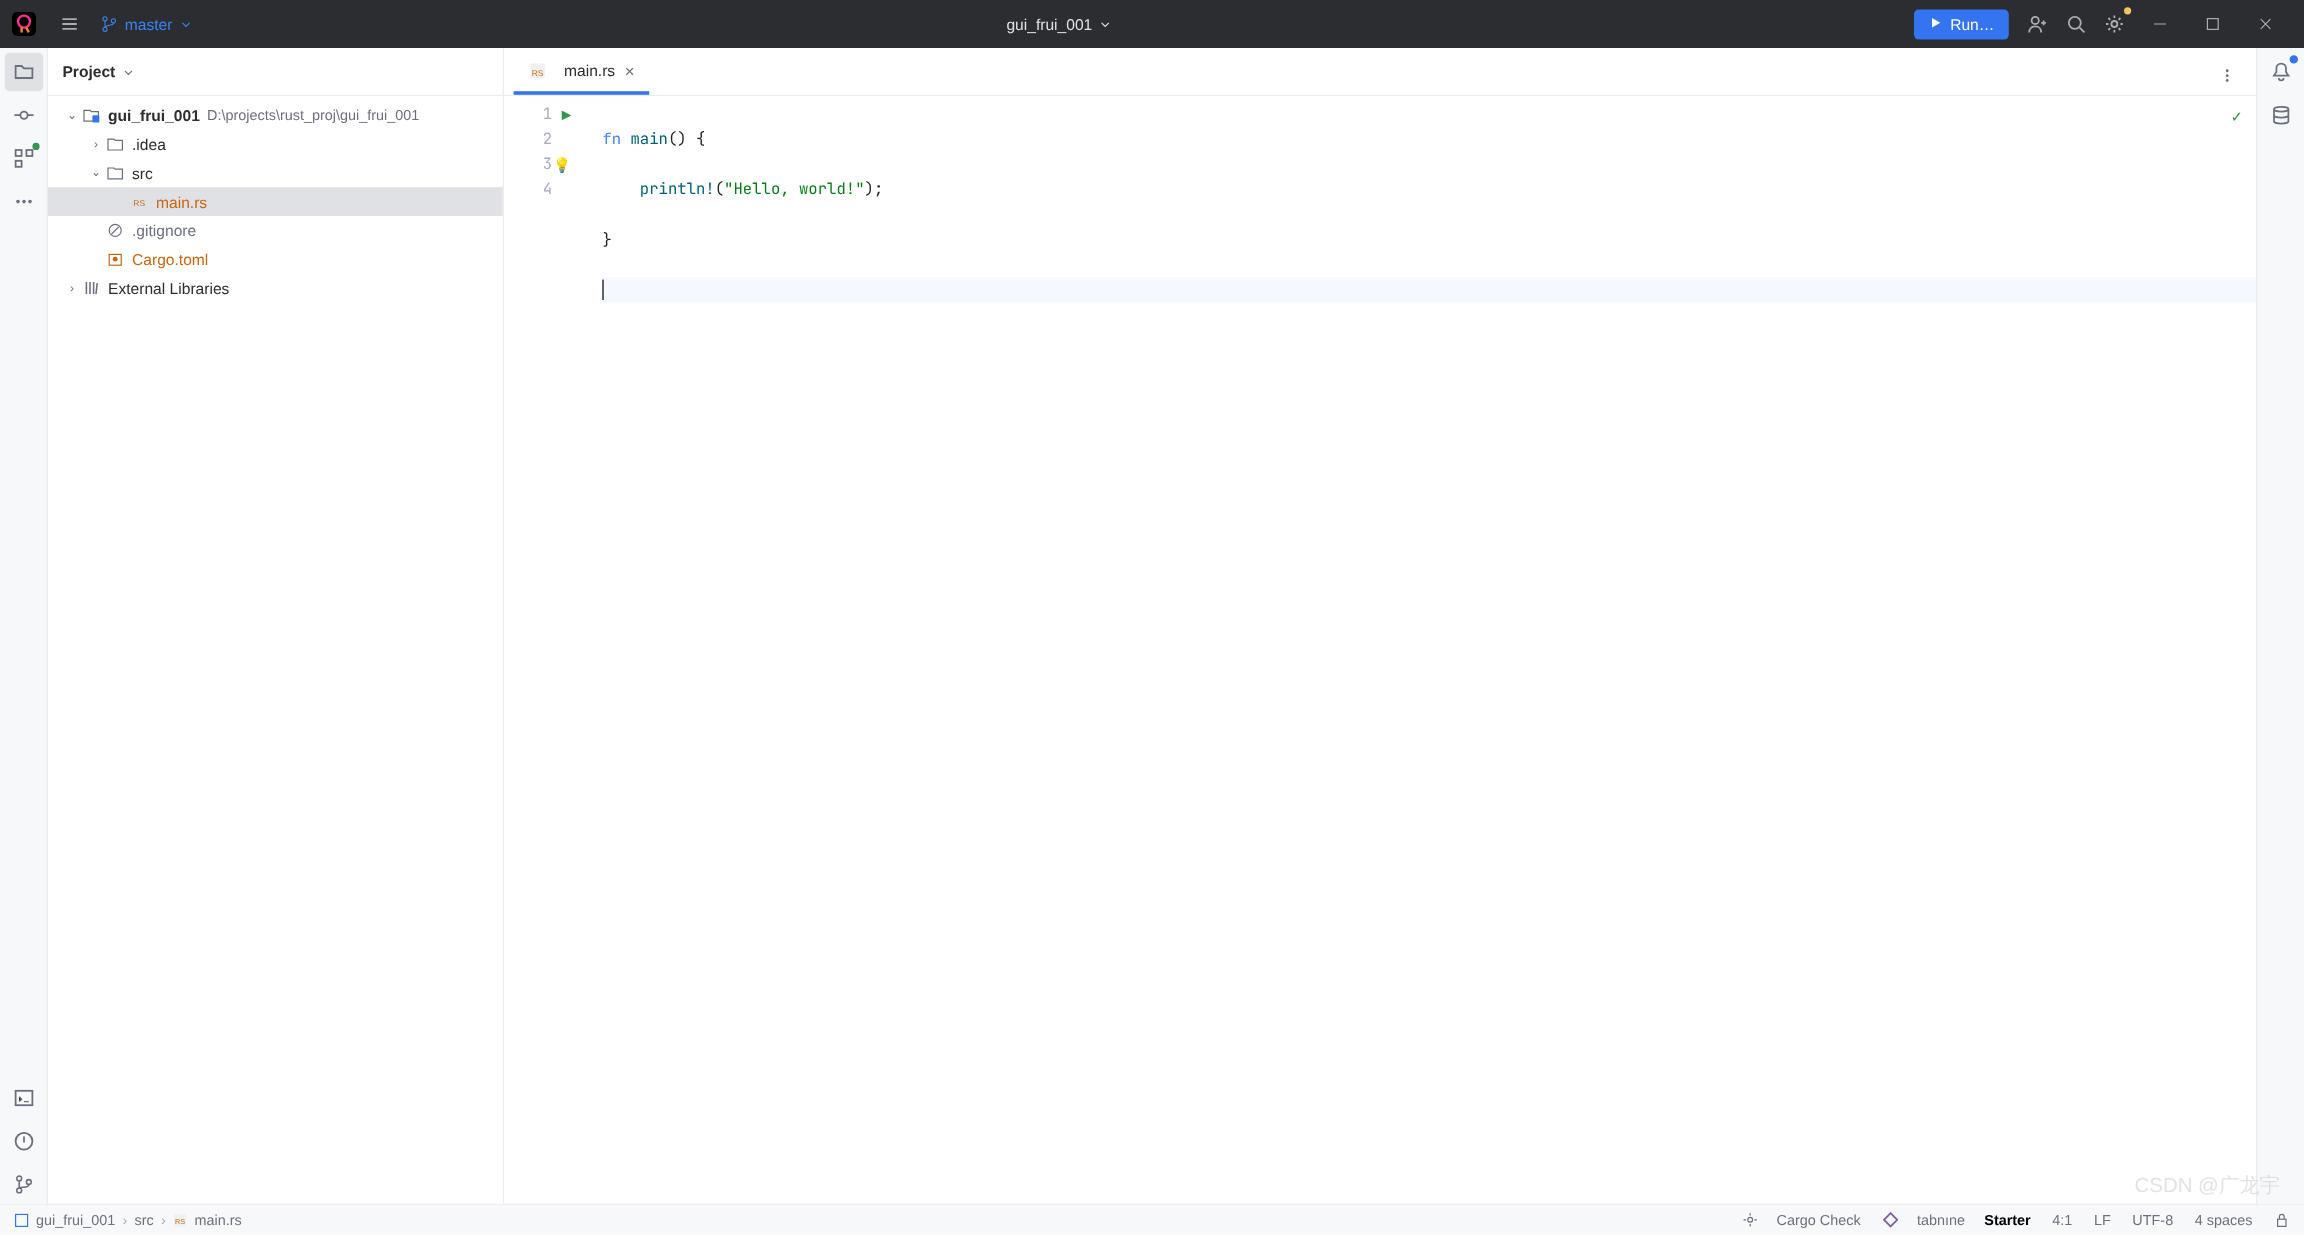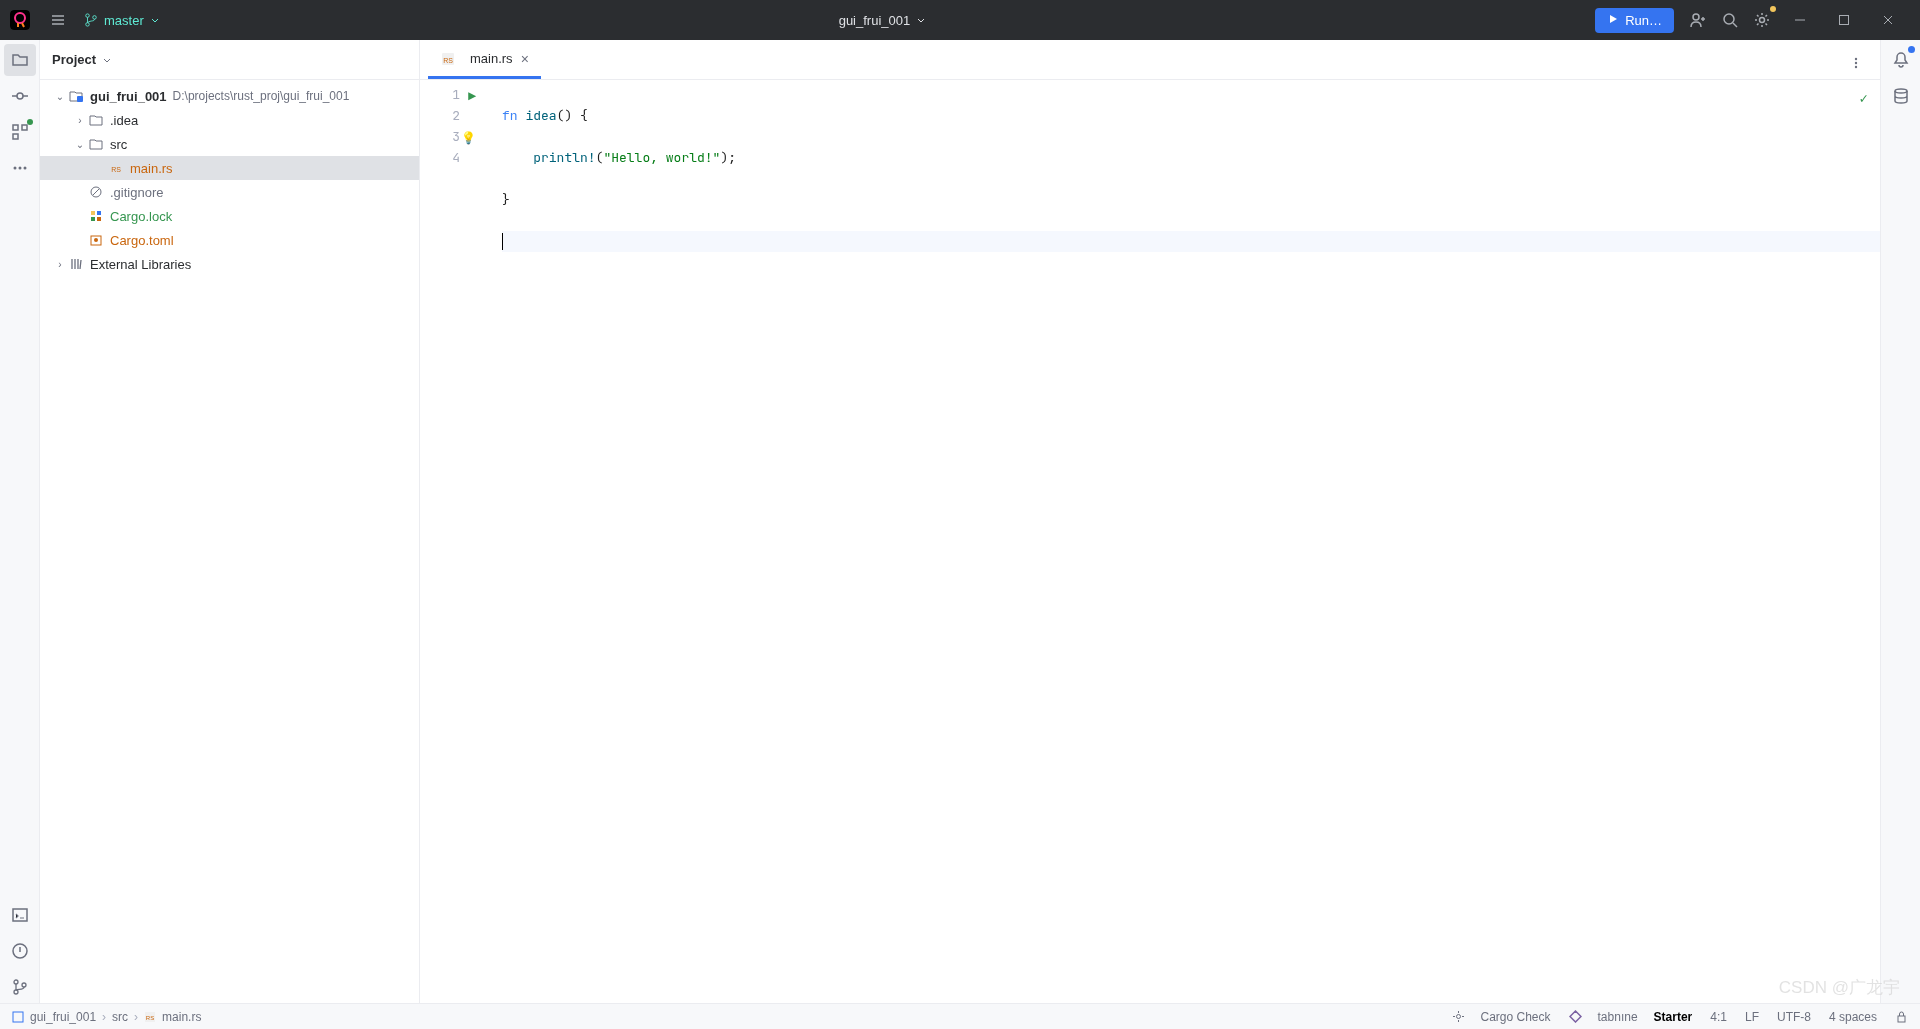--- a/index.html
+++ b/index.html
@@ -1,20 +1,20 @@
 <!DOCTYPE html>
 <html><head>
 <meta charset="utf-8">
 <style>
 * { margin: 0; padding: 0; box-sizing: border-box; }
 body { font-family: -apple-system, "Segoe UI", sans-serif; font-size: 13px; color: #2b2d30; overflow: hidden; width: 1920px; height: 1029px; background: #fff; }
 .titlebar { height: 40px; background: #2b2d30; display: flex; align-items: center; padding: 0 10px; color: #dfe1e5; }
 .titlebar .app-icon { width: 20px; height: 20px; border-radius: 4px; margin-right: 12px; }
 .titlebar .icon-btn { width: 32px; height: 32px; display: flex; align-items: center; justify-content: center; cursor: pointer; color: #a9adb3; border-radius: 4px; }
-.titlebar .branch { display: flex; align-items: center; gap: 6px; padding: 0 10px; cursor: pointer; color: #5eead4; }
+.titlebar .branch { display: flex; align-items: center; gap: 6px; padding: 0 10px; cursor: pointer; color: #3b82f6; }
 .titlebar .center { flex: 1; display: flex; justify-content: center; align-items: center; gap: 6px; cursor: pointer; }
 .titlebar .run-btn { background: #3574f0; color: #fff; padding: 5px 12px; border-radius: 4px; display: flex; align-items: flex-start; gap: 6px; cursor: pointer; margin-right: 8px; }
 .titlebar .right { display: flex; align-items: center; }
 .titlebar .win-btn { width: 44px; height: 40px; display: flex; align-items: center; justify-content: center; cursor: pointer; color: #a9adb3; }
 
 .main { display: flex; height: calc(100% - 40px - 26px); }
 .left-rail { width: 40px; background: #f7f8fa; border-right: 1px solid #ebecf0; display: flex; flex-direction: column; align-items: center; padding-top: 4px; gap: 4px; }
 .left-rail .rail-btn { width: 32px; height: 32px; display: flex; align-items: center; justify-content: center; cursor: pointer; color: #6c707e; border-radius: 4px; position: relative; }
 .left-rail .rail-btn.active { background: #dfe1e5; }
 .left-rail .rail-btn .dot { position: absolute; top: 3px; right: 3px; width: 6px; height: 6px; background: #369650; border-radius: 50%; }
@@ -250,31 +250,20 @@
             <svg width="14" height="14" viewBox="0 0 14 14">
               <circle cx="7" cy="7" r="5" fill="none" stroke="#6c707e"></circle>
               <path d="M4 10l6-6" stroke="#6c707e"></path>
             </svg>
           </span>
         <span class="tree-label gray">.gitignore</span>
       </div>
       <div class="tree-row" style="padding-left:48px;">
         <span class="tree-icon">
             <svg width="14" height="14" viewBox="0 0 14 14">
-              <rect x="2" y="2" width="4" height="4" fill="#f2c55c"></rect>
-              <rect x="8" y="2" width="4" height="4" fill="#3574f0"></rect>
-              <rect x="2" y="8" width="4" height="4" fill="#369650"></rect>
-              <rect x="8" y="8" width="4" height="4" fill="#c9660e"></rect>
-            </svg>
-          </span>
-        <span class="tree-label green">Cargo.lock</span>
-      </div>
-      <div class="tree-row" style="padding-left:48px;">
-        <span class="tree-icon">
-            <svg width="14" height="14" viewBox="0 0 14 14">
               <rect x="2" y="3" width="10" height="9" fill="none" stroke="#c9660e"></rect>
               <circle cx="7" cy="7" r="2" fill="#c9660e"></circle>
             </svg>
           </span>
         <span class="tree-label toml">Cargo.toml</span>
       </div>
       <div class="tree-row" style="padding-left:12px;">
         <span class="tree-arrow">›</span>
         <span class="tree-icon">
             <svg width="14" height="14" viewBox="0 0 14 14">
@@ -308,21 +297,21 @@
     </div>
     <div class="code-area">
       <span class="check-icon">✓</span>
       <div class="gutter">
         <div class="gutter-row"><span>1</span><span class="run-tri">▶</span></div>
         <div class="gutter-row"><span>2</span></div>
         <div class="gutter-row"><span>3</span><span class="bulb">💡</span></div>
         <div class="gutter-row"><span>4</span></div>
       </div>
       <div class="code-content">
-<div class="code-line"><span class="kw">fn </span><span class="fn-name">idea</span><span class="pn">() {</span></div>
+<div class="code-line"><span class="kw">fn </span><span class="fn-name">main</span><span class="pn">() {</span></div>
 <div class="code-line"><span>    </span><span class="macro">println!</span><span class="pn">(</span><span class="str">"Hello, world!"</span><span class="pn">);</span></div>
 <div class="code-line"><span class="pn">}</span></div>
 <div class="code-line cur"><span class="cursor"></span></div>
       </div>
     </div>
   </div>
 
   <div class="right-rail">
     <div class="rail-btn" style="position:relative;">
       <svg width="18" height="18" viewBox="0 0 18 18">

